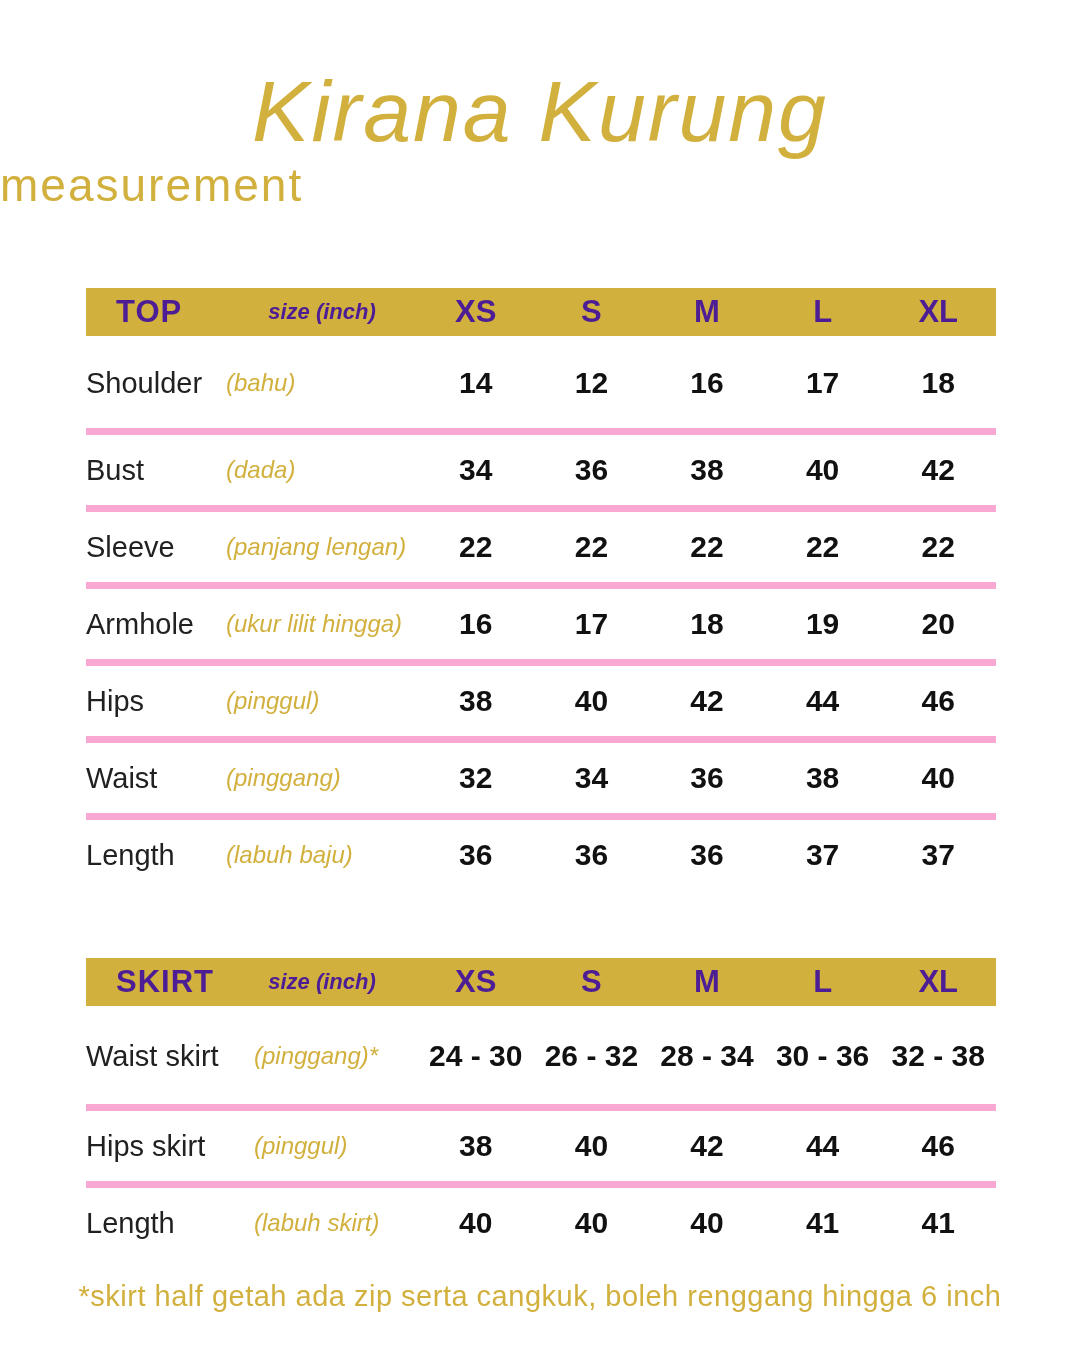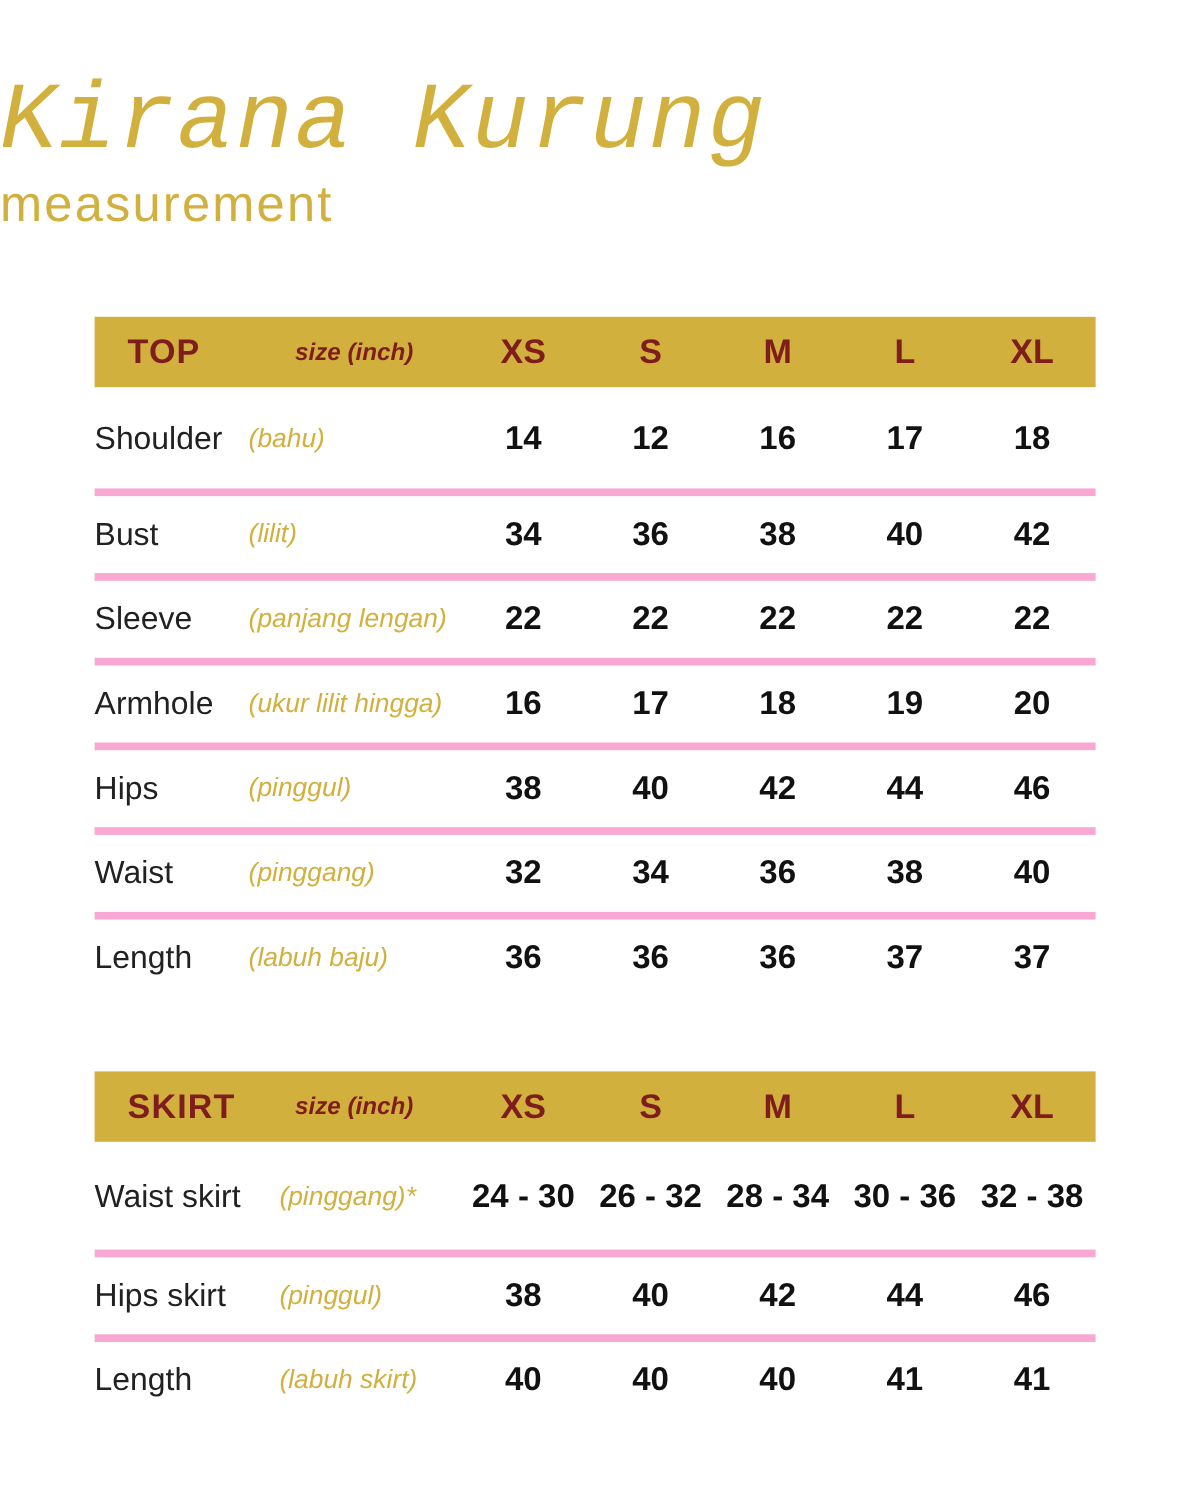--- a/index.html
+++ b/index.html
@@ -11,22 +11,22 @@
   .sheet {
     position: relative;
     width: 1080px;
     height: 1350px;
     background: #ffffff;
     overflow: hidden;
   }
   
   .brand-title {
     margin: 68px 0 0 0;
-    text-align: left;
-    font-family: Liberation Mono, monospace;
+    text-align: center;
+    font-family: Liberation Sans, sans-serif;
     font-style: italic;
     font-weight: 400;
     font-size: 86px;
     line-height: 1.0;
     color: #d2b03d;
     letter-spacing: 2px;
   }
   .brand-subtitle {
     margin-top: 4px;
     text-align: left;
@@ -43,23 +43,23 @@
   .size-table.top-table { margin-top: 76px; }
   .size-table.skirt-table { margin-top: 68px; }
 
   .grid-row {
     display: grid;
     grid-template-columns: 140px 192px repeat(5, 1fr);
     align-items: center;
     white-space: nowrap;
   }
   .band {
-    height: 64px;
+    height: 48px;
     background: #d2b03d;
-    color: #7f1d1d;
+    color: #4c1d95;
   }
   .band .band-name {
     padding-left: 30px;
     font-size: 31px;
     font-weight: 700;
     letter-spacing: 1px;
   }
   .band .band-size {
     text-align: center;
     font-size: 22px;
@@ -128,21 +128,21 @@
       <span class="measure-sublabel">(bahu)</span>
       <span class="size-value">14</span>
       <span class="size-value">12</span>
       <span class="size-value">16</span>
       <span class="size-value">17</span>
       <span class="size-value">18</span>
     </div>
 
     <div class="grid-row row">
       <span class="measure-label">Bust</span>
-      <span class="measure-sublabel">(lilit)</span>
+      <span class="measure-sublabel">(dada)</span>
       <span class="size-value">34</span>
       <span class="size-value">36</span>
       <span class="size-value">38</span>
       <span class="size-value">40</span>
       <span class="size-value">42</span>
     </div>
 
     <div class="grid-row row">
       <span class="measure-label">Sleeve</span>
       <span class="measure-sublabel">(panjang lengan)</span>
@@ -229,14 +229,15 @@
       <span class="measure-label">Length</span>
       <span class="measure-sublabel">(labuh skirt)</span>
       <span class="size-value">40</span>
       <span class="size-value">40</span>
       <span class="size-value">40</span>
       <span class="size-value">41</span>
       <span class="size-value">41</span>
     </div>
   </section>
 
+  <p class="footnote">*skirt half getah ada zip serta cangkuk, boleh renggang hingga 6 inch</p>
 
 </div>
 
 </body></html>

